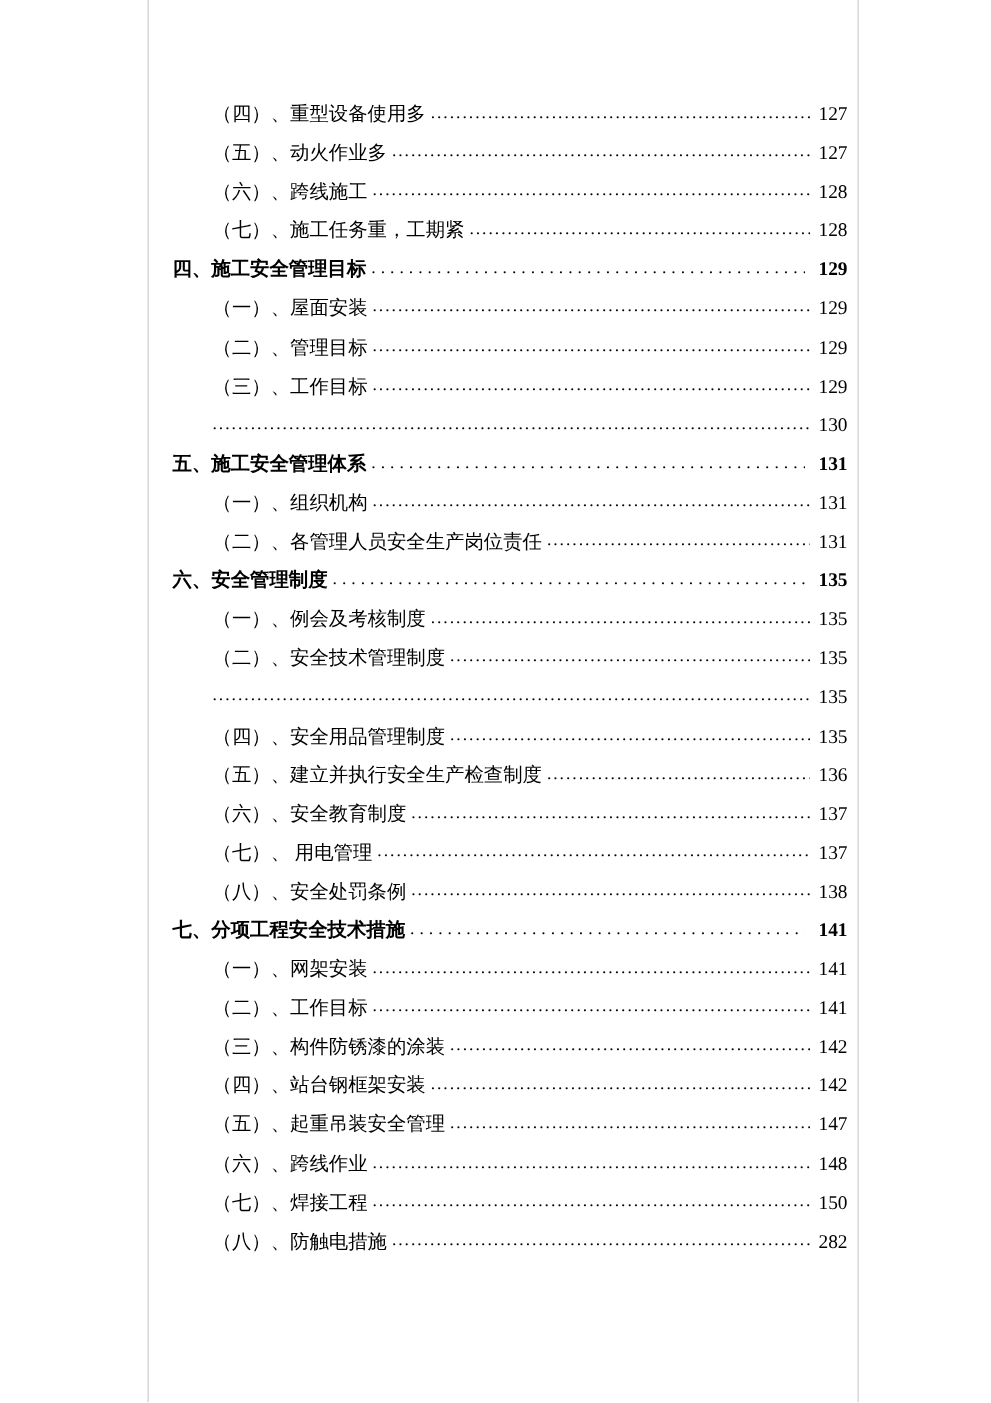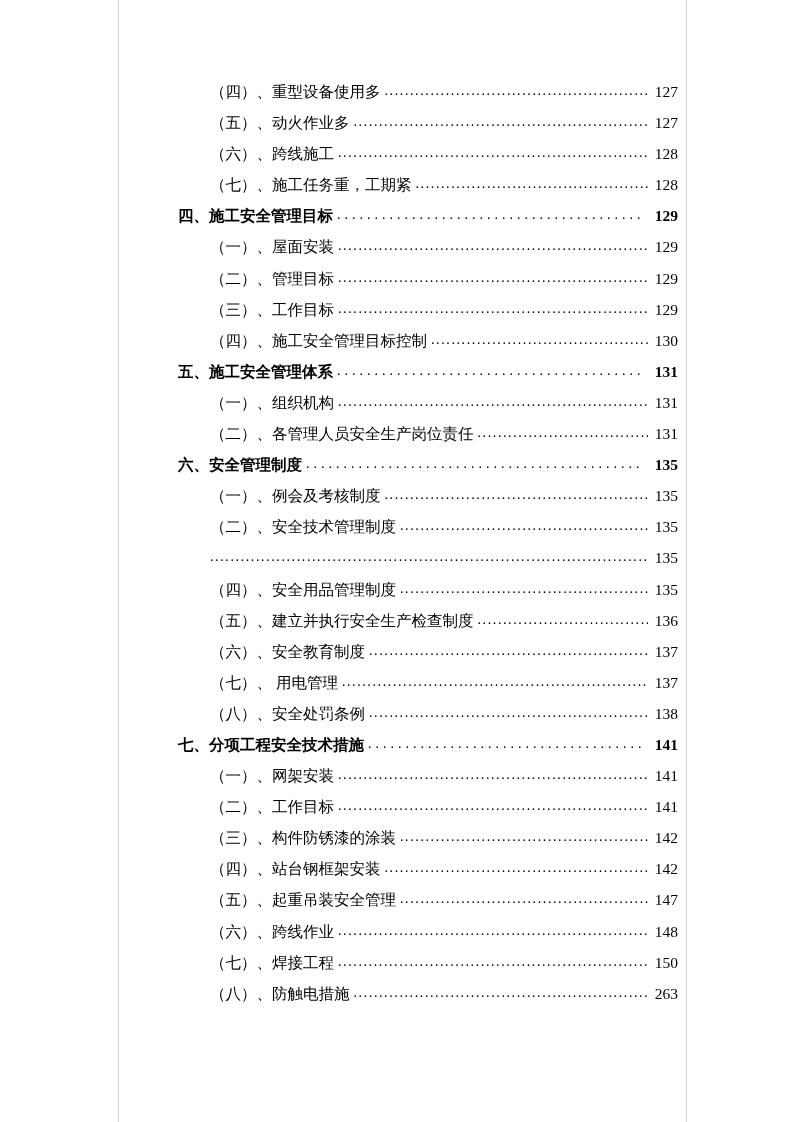--- a/index.html
+++ b/index.html
@@ -38,21 +38,20 @@
     top: 82px;
     width: 548px;
   }
   .toc-row {
     display: flex;
     align-items: baseline;
     font-size: 15.5px;
     line-height: 20px;
     height: 31.1px;
     white-space: nowrap;
-    margin-left: 40px;
   }
   .toc-row.level1 {
     font-weight: bold;
     padding-left: 8px;
     justify-content: space-between;
   }
   .toc-row.level2 {
     padding-left: 40px;
   }
   .toc-label {
@@ -148,21 +147,20 @@
         <span class="toc-label">（二）、管理目标</span>
         <span class="dots">............................................................................................................</span>
         <span class="toc-page">129</span>
       </div>
       <div class="toc-row level2">
         <span class="toc-label">（三）、工作目标</span>
         <span class="dots">............................................................................................................</span>
         <span class="toc-page">129</span>
       </div>
       <div class="toc-row level2">
-        <span class="toc-label">（四）、施工安全管理目标控制</span>
         <span class="dots">............................................................................................................</span>
         <span class="toc-page">130</span>
       </div>
       <div class="toc-row level1">
         <span class="toc-label">五、施工安全管理体系</span>
         <span class="dots">............................................................................................................</span>
         <span class="toc-page">131</span>
       </div>
       <div class="toc-row level2">
         <span class="toc-label">（一）、组织机构</span>
@@ -254,21 +252,21 @@
         <span class="toc-page">148</span>
       </div>
       <div class="toc-row level2">
         <span class="toc-label">（七）、焊接工程</span>
         <span class="dots">............................................................................................................</span>
         <span class="toc-page">150</span>
       </div>
       <div class="toc-row level2">
         <span class="toc-label">（八）、防触电措施</span>
         <span class="dots">............................................................................................................</span>
-        <span class="toc-page">263</span>
+        <span class="toc-page">282</span>
       </div>
     </div>
 
   <div class="watermark">
     <div class="wm-cn">标书方案网</div>
     <div class="wm-en">hongke98.com</div>
   </div>
 
 </div>
 

